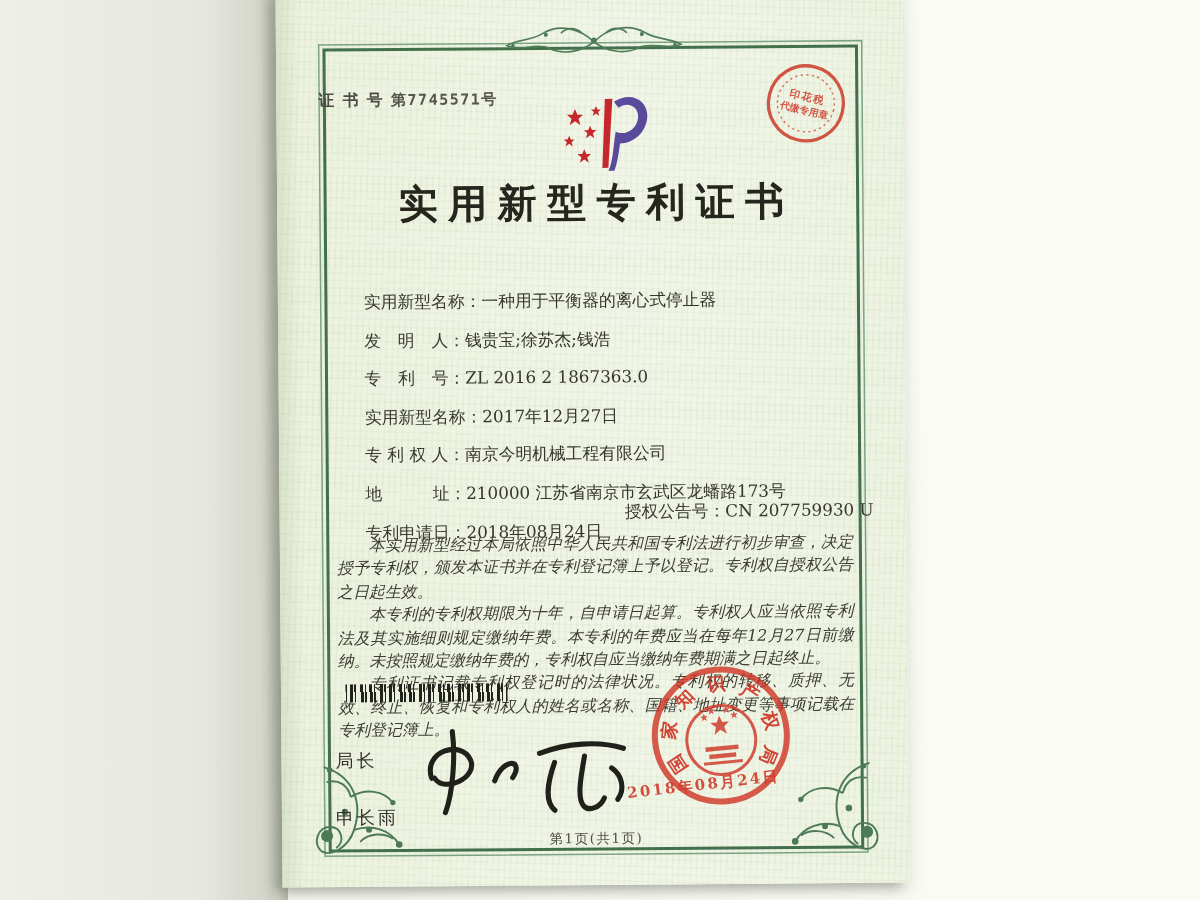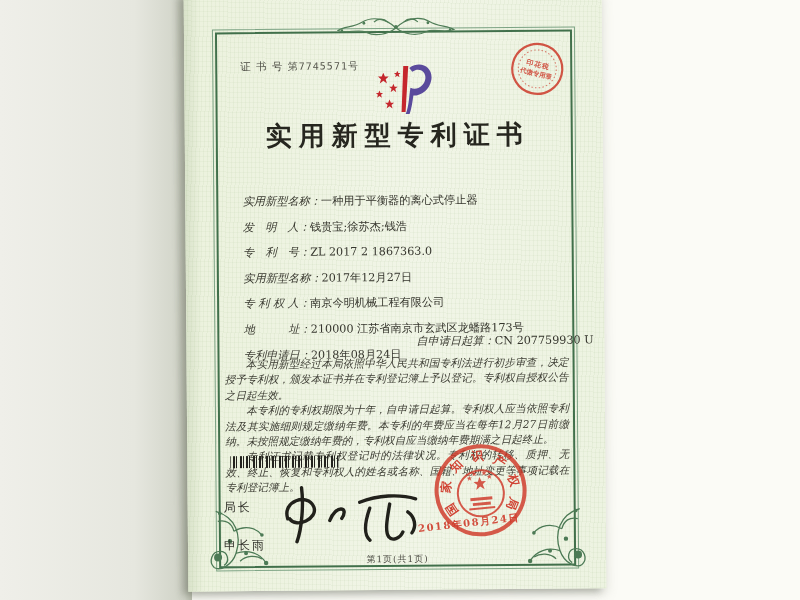--- a/index.html
+++ b/index.html
@@ -25,33 +25,33 @@
   }
   .frame {
     position:absolute; left:28px; top:36px; width:363px; height:542px;
     border:1px solid #7ca384;
   }
   .frame-inner {
     position:absolute; inset:2px;
     border:2px solid #41704b;
   }
   .cert-no {
-    position:absolute; left:56px; top:67px;
-    font-size:10.5px; color:#4c4c44; letter-spacing:1px;
+    position:absolute; left:28px; top:67px;
+    font-size:10.5px; color:#4c4c44; letter-spacing:1px;font-weight:bold;
   }
   .cert-no .num { font-family:"DejaVu Sans Mono","Liberation Mono",monospace; font-size:10px; color:#55554c; }
   .logo { position:absolute; left:185px; top:70px; width:64px; height:56px; }
   .title {
     position:absolute; left:28px; top:126px; width:363px;
     text-align:center; font-size:26px; font-weight:600; color:#26261f;
     letter-spacing:7px; padding-left:7px;
   }
   .fields { position:absolute; left:36px; top:188px; width:330px; }
   .frow { position:relative; height:12px; margin-bottom:13.6px; font-size:11.2px; color:#35352d; white-space:pre; }
-  .frow .flabel { color:#3a3a31;font-style:italic; }
+  .frow .flabel { color:#3a3a31; }
   .frow .sub2 { position:absolute; left:194px; top:0; white-space:pre; }
   .paras {
     position:absolute; left:38px; top:364px; width:344px;
     font-size:10.6px; font-style:italic; color:#3c3c33;
     line-height:15.4px; text-align:justify;
   }
   .paras p { text-indent:2em; }
   .barcode {
     position:absolute; left:43px; top:463px; width:108px; height:12px;
     background:repeating-linear-gradient(90deg,
@@ -179,34 +179,34 @@
   <div class="title">实用新型专利证书</div>
 
   <div class="fields">
     <div class="frow">
       <span class="flabel">实用新型名称：</span><span class="fvalue">一种用于平衡器的离心式停止器</span>
     </div>
     <div class="frow">
       <span class="flabel">发　明　人：</span><span class="fvalue">钱贵宝;徐苏杰;钱浩</span>
     </div>
     <div class="frow">
-      <span class="flabel">专　利　号：</span><span class="fvalue">ZL 2017 2 1867363.0</span>
+      <span class="flabel">专　利　号：</span><span class="fvalue">ZL 2016 2 1867363.0</span>
     </div>
     <div class="frow">
       <span class="flabel">实用新型名称：</span><span class="fvalue">2017年12月27日</span>
     </div>
     <div class="frow">
       <span class="flabel">专 利 权 人：</span><span class="fvalue">南京今明机械工程有限公司</span>
     </div>
     <div class="frow">
       <span class="flabel">地　　　址：</span><span class="fvalue">210000 江苏省南京市玄武区龙蟠路173号</span>
     </div>
     <div class="frow">
       <span class="flabel">专利申请日：</span><span class="fvalue">2018年08月24日</span>
-      <span class="sub2"><span class="flabel">自申请日起算：</span><span class="fvalue">CN 207759930 U</span></span>
+      <span class="sub2"><span class="flabel">授权公告号：</span><span class="fvalue">CN 207759930 U</span></span>
     </div>
   </div>
 
   <div class="paras">
     <p>本实用新型经过本局依照中华人民共和国专利法进行初步审查，决定授予专利权，颁发本证书并在专利登记簿上予以登记。专利权自授权公告之日起生效。</p>
     <p>本专利的专利权期限为十年，自申请日起算。专利权人应当依照专利法及其实施细则规定缴纳年费。本专利的年费应当在每年12月27日前缴纳。未按照规定缴纳年费的，专利权自应当缴纳年费期满之日起终止。</p>
     <p>专利证书记载专利权登记时的法律状况。专利权的转移、质押、无效、终止、恢复和专利权人的姓名或名称、国籍、地址变更等事项记载在专利登记簿上。</p>
   </div>
 
   <div class="barcode"></div>

